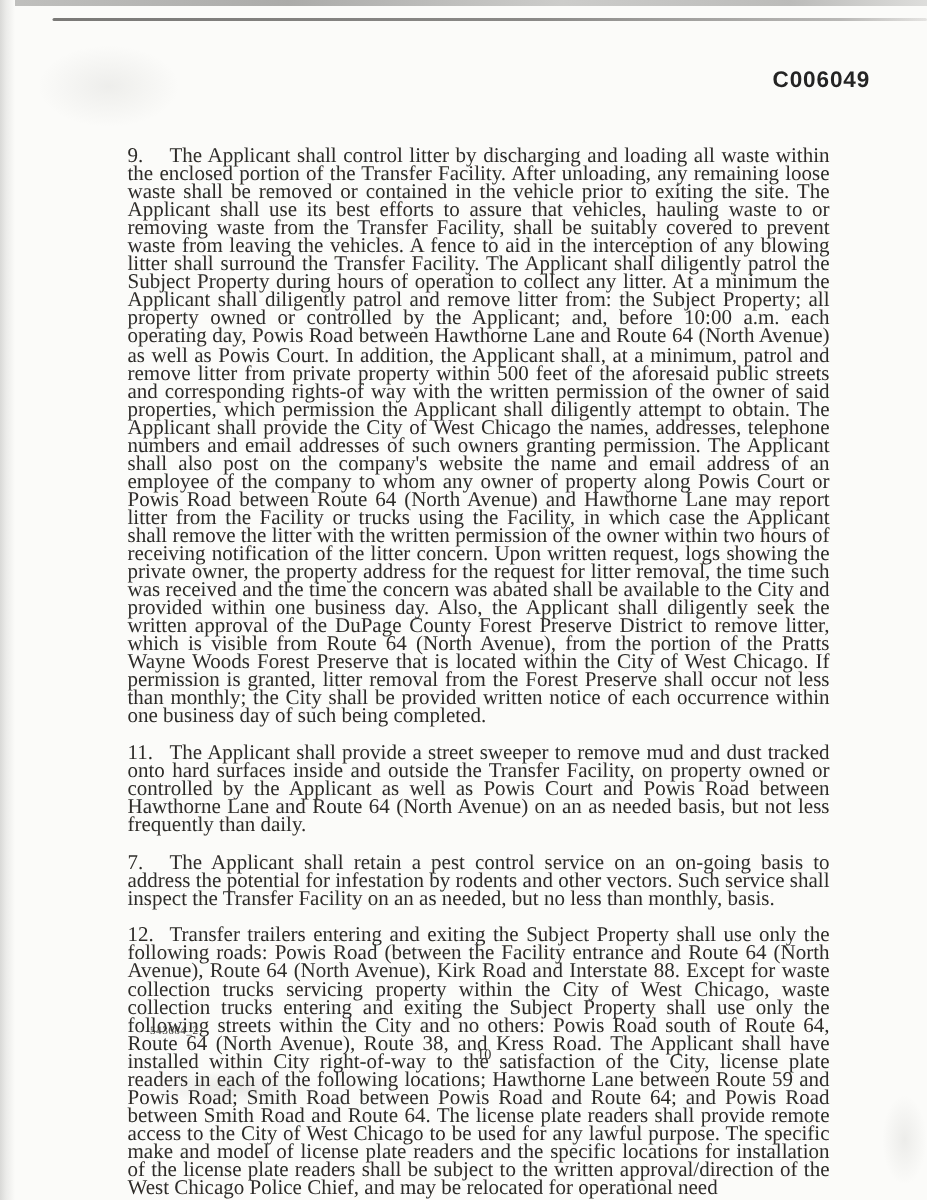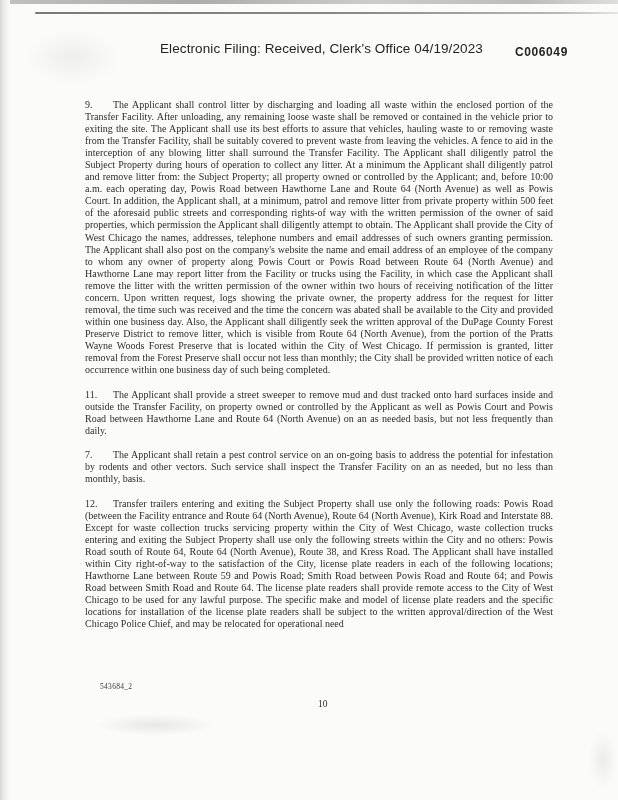--- a/index.html
+++ b/index.html
@@ -66,34 +66,34 @@
     font-family: "Liberation Sans", sans-serif;
     font-size: 13.5px;
     color: #242424;
     letter-spacing: 0.1px;
     white-space: nowrap;
   }
   .doc-stamp {
     position: absolute;
     left: 515px; top: 45px;
     font-family: "Liberation Sans", sans-serif;
-    font-size: 12px;
+    font-size: 15px;
     font-weight: bold;
     color: #242424;
     letter-spacing: 0.6px;
   }
   
   .content {
     position: absolute;
     left: 85px; top: 99px;
     width: 468px;
   }
   .para {
     margin: 0 0 12.5px 0;
-    font-size: 10px;
+    font-size: 14px;
     line-height: 12.05px;
     text-align: justify;
     color: #2e2c29;
   }
   .pnum {
     display: inline-block;
     width: 28px;
   }
   
   .footer-id {
@@ -116,21 +116,20 @@
 
 <div class="page">
 
   <div class="scan-edge-top"></div>
   <div class="scan-top-line"></div>
   <div class="scan-edge-left"></div>
   <div class="scan-smudge-1"></div>
   <div class="scan-smudge-2"></div>
   <div class="scan-smudge-3"></div>
 
-  <div class="filing-header">Electronic Filing: Received, Clerk's Office 04/19/2023</div>
   <div class="doc-stamp">C006049</div>
 
   <div class="content">
     <p class="para"><span class="pnum">9.</span><span>The Applicant shall control litter by discharging and loading all waste within the enclosed portion of the Transfer Facility. After unloading, any remaining loose waste shall be removed or contained in the vehicle prior to exiting the site. The Applicant shall use its best efforts to assure that vehicles, hauling waste to or removing waste from the Transfer Facility, shall be suitably covered to prevent waste from leaving the vehicles. A fence to aid in the interception of any blowing litter shall surround the Transfer Facility. The Applicant shall diligently patrol the Subject Property during hours of operation to collect any litter. At a minimum the Applicant shall diligently patrol and remove litter from: the Subject Property; all property owned or controlled by the Applicant; and, before 10:00 a.m. each operating day, Powis Road between Hawthorne Lane and Route 64 (North Avenue) as well as Powis Court. In addition, the Applicant shall, at a minimum, patrol and remove litter from private property within 500 feet of the aforesaid public streets and corresponding rights-of way with the written permission of the owner of said properties, which permission the Applicant shall diligently attempt to obtain. The Applicant shall provide the City of West Chicago the names, addresses, telephone numbers and email addresses of such owners granting permission. The Applicant shall also post on the company's website the name and email address of an employee of the company to whom any owner of property along Powis Court or Powis Road between Route 64 (North Avenue) and Hawthorne Lane may report litter from the Facility or trucks using the Facility, in which case the Applicant shall remove the litter with the written permission of the owner within two hours of receiving notification of the litter concern. Upon written request, logs showing the private owner, the property address for the request for litter removal, the time such was received and the time the concern was abated shall be available to the City and provided within one business day. Also, the Applicant shall diligently seek the written approval of the DuPage County Forest Preserve District to remove litter, which is visible from Route 64 (North Avenue), from the portion of the Pratts Wayne Woods Forest Preserve that is located within the City of West Chicago. If permission is granted, litter removal from the Forest Preserve shall occur not less than monthly; the City shall be provided written notice of each occurrence within one business day of such being completed.</span></p>
 
     <p class="para"><span class="pnum">11.</span><span>The Applicant shall provide a street sweeper to remove mud and dust tracked onto hard surfaces inside and outside the Transfer Facility, on property owned or controlled by the Applicant as well as Powis Court and Powis Road between Hawthorne Lane and Route 64 (North Avenue) on an as needed basis, but not less frequently than daily.</span></p>
 
     <p class="para"><span class="pnum">7.</span><span>The Applicant shall retain a pest control service on an on-going basis to address the potential for infestation by rodents and other vectors. Such service shall inspect the Transfer Facility on an as needed, but no less than monthly, basis.</span></p>
 
     <p class="para"><span class="pnum">12.</span><span>Transfer trailers entering and exiting the Subject Property shall use only the following roads: Powis Road (between the Facility entrance and Route 64 (North Avenue), Route 64 (North Avenue), Kirk Road and Interstate 88. Except for waste collection trucks servicing property within the City of West Chicago, waste collection trucks entering and exiting the Subject Property shall use only the following streets within the City and no others: Powis Road south of Route 64, Route 64 (North Avenue), Route 38, and Kress Road. The Applicant shall have installed within City right-of-way to the satisfaction of the City, license plate readers in each of the following locations; Hawthorne Lane between Route 59 and Powis Road; Smith Road between Powis Road and Route 64; and Powis Road between Smith Road and Route 64. The license plate readers shall provide remote access to the City of West Chicago to be used for any lawful purpose. The specific make and model of license plate readers and the specific locations for installation of the license plate readers shall be subject to the written approval/direction of the West Chicago Police Chief, and may be relocated for operational need</span></p>

